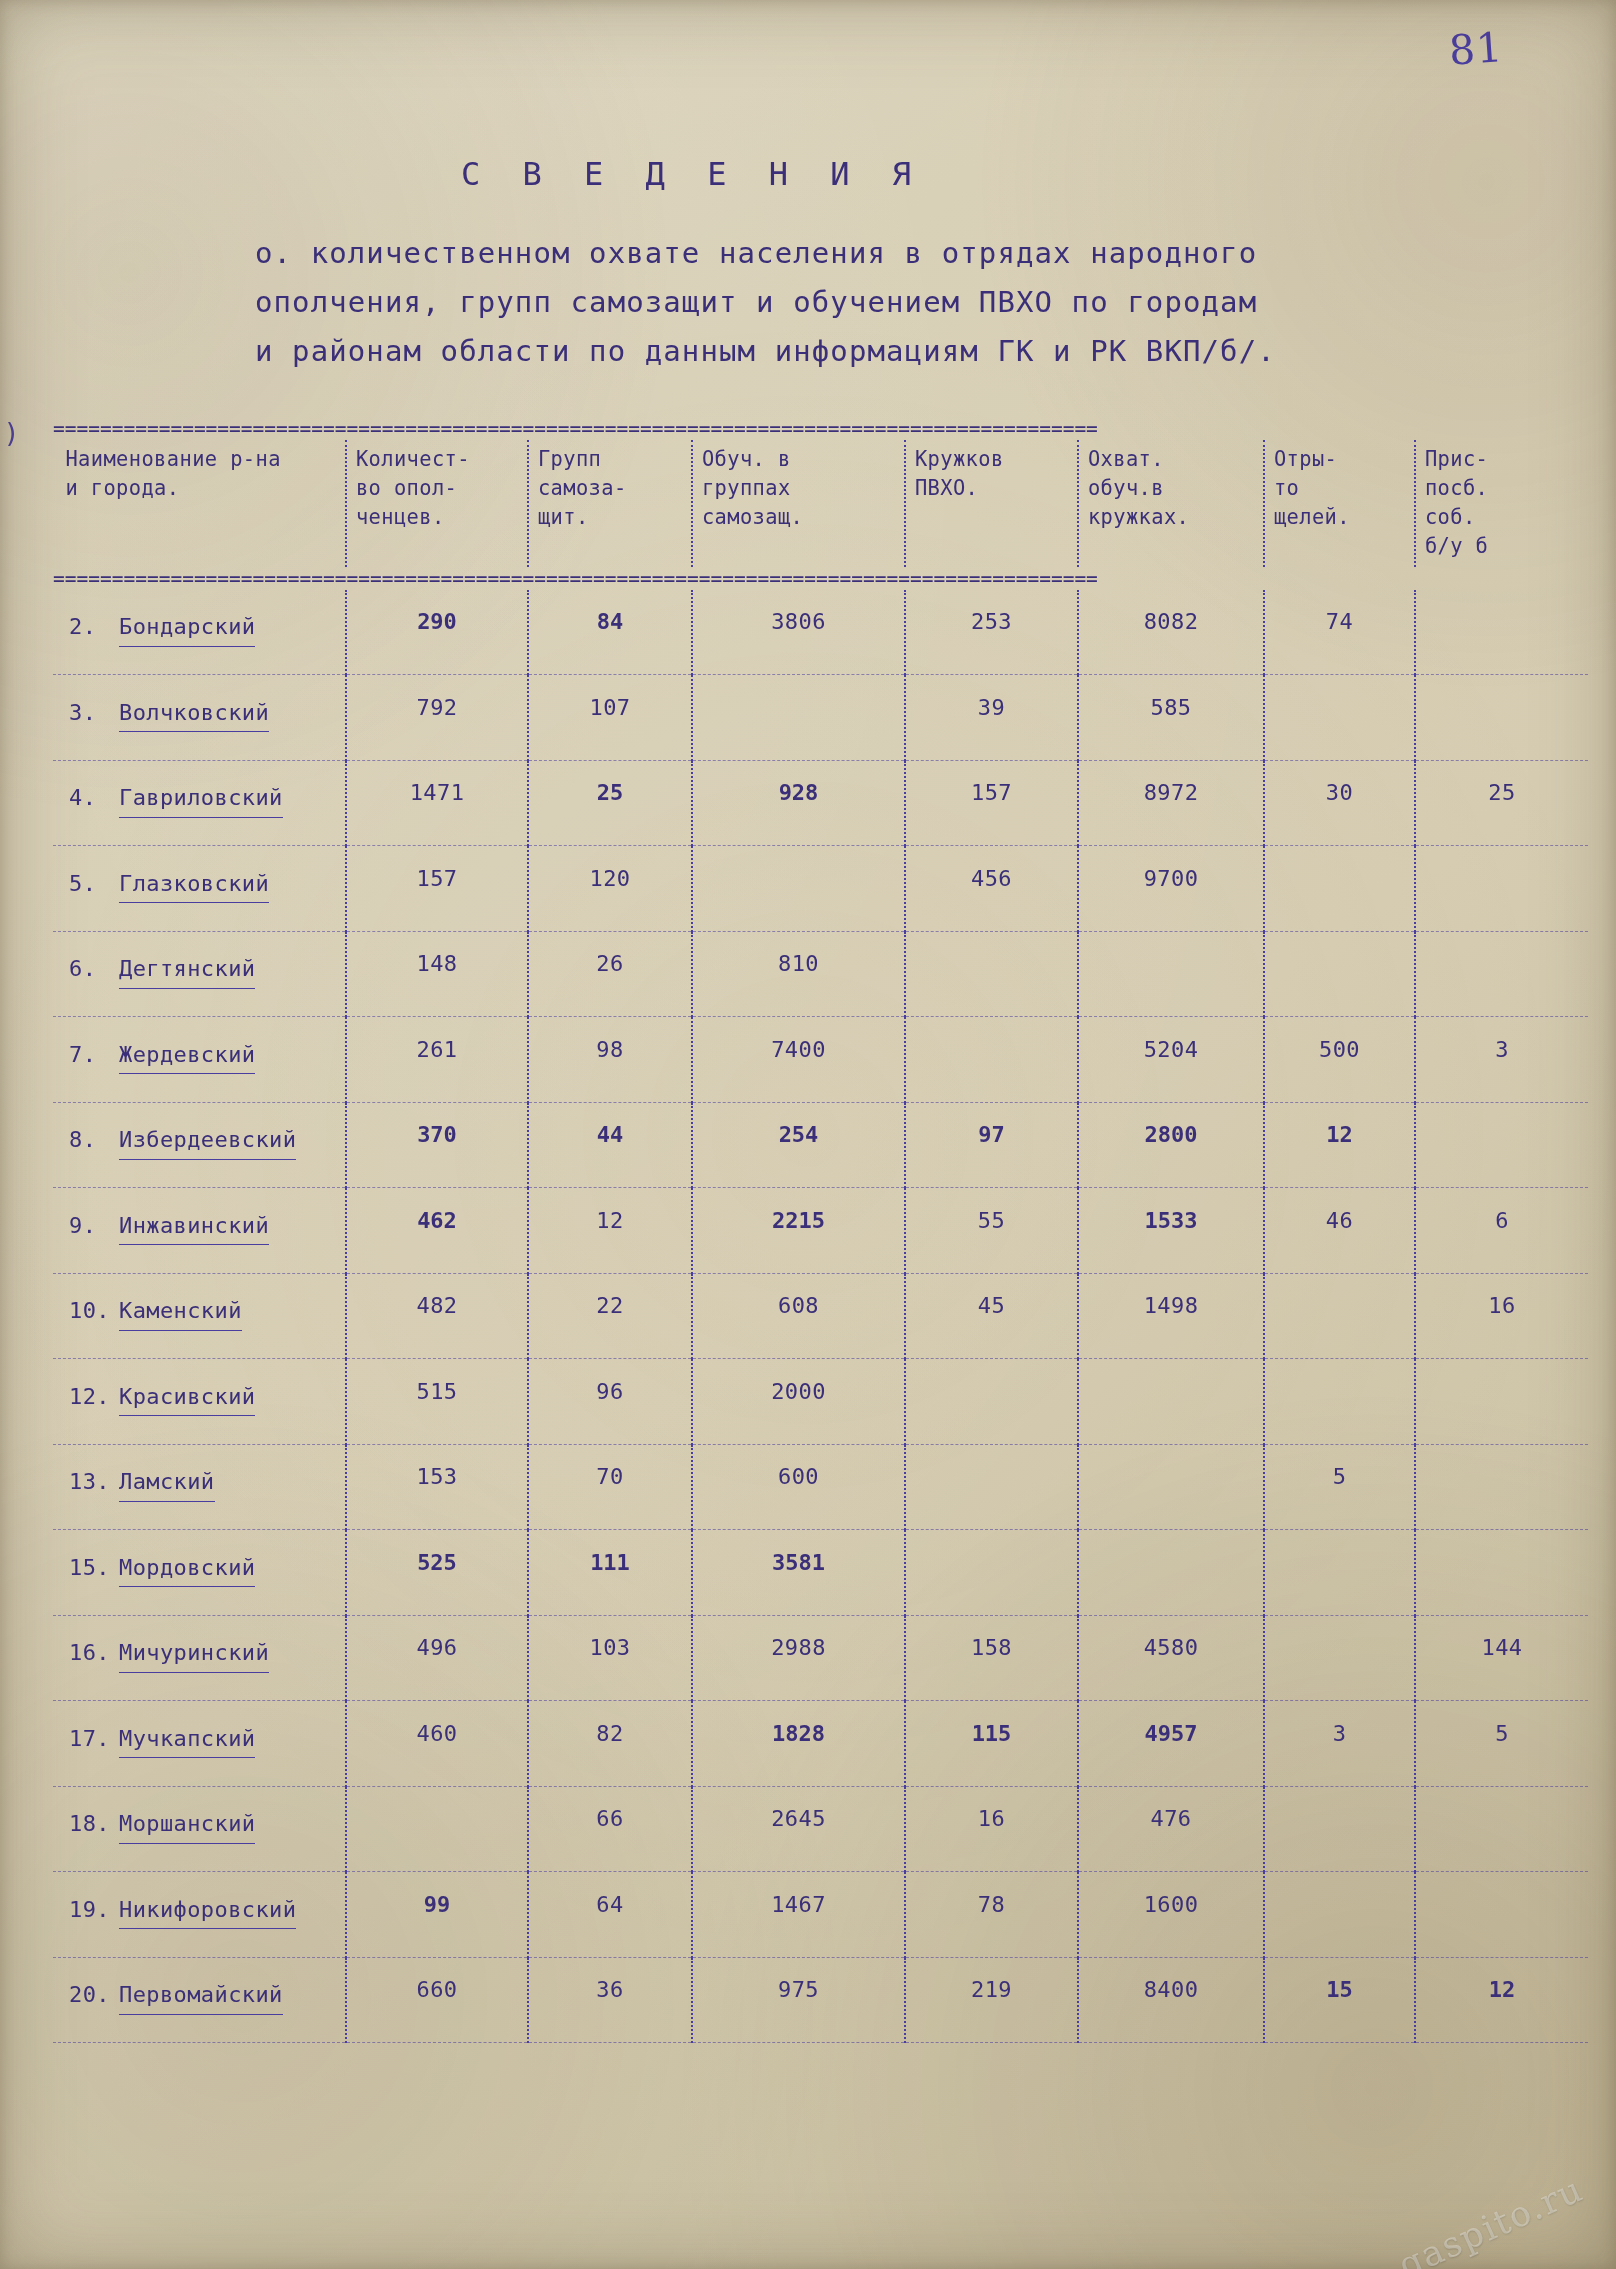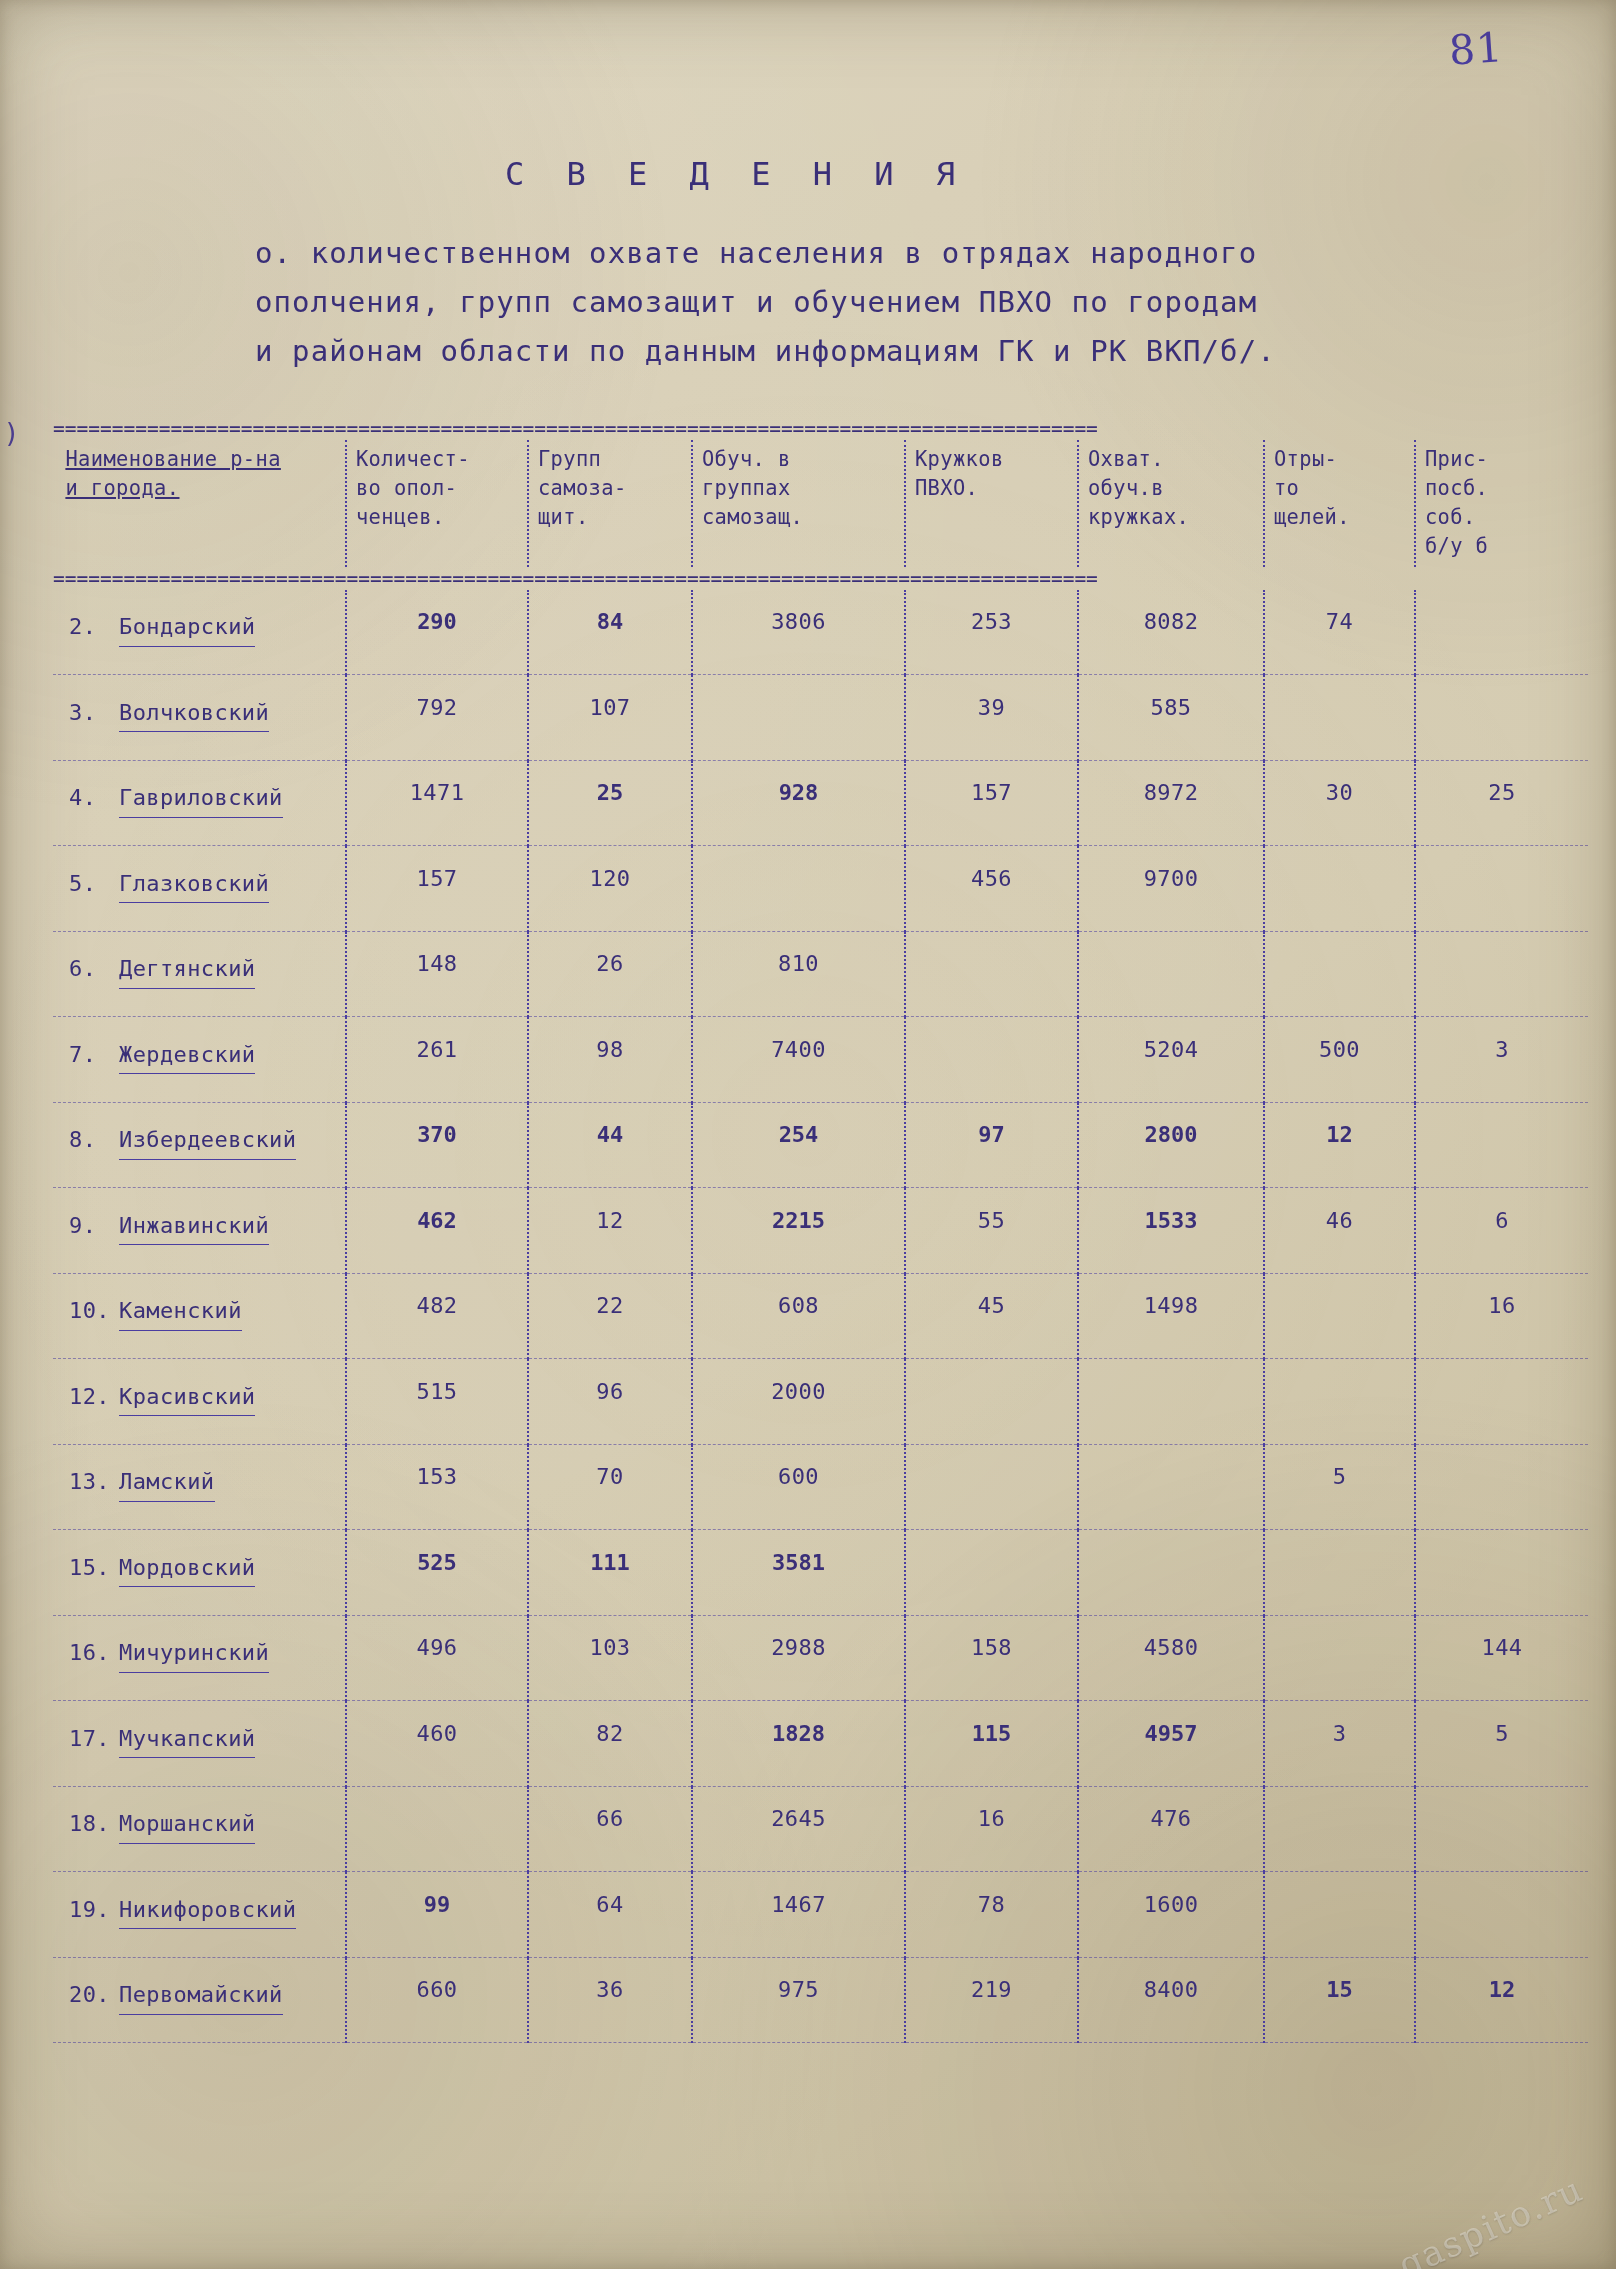--- a/index.html
+++ b/index.html
@@ -59,21 +59,20 @@
   }
 
   .title {
     position: absolute;
     top: 155px;
     left: 461px;
     font-size: 32px;
     letter-spacing: 11.5px;
     color: #3a2f78;
     font-family: "DejaVu Sans Mono", monospace;
-    margin-left: 44px;
   }
 
   .subtitle {
     position: absolute;
     top: 229px;
     left: 255px;
     width: 1170px;
     font-size: 29px;
     line-height: 49px;
     color: #3a2f78;
@@ -113,21 +112,21 @@
     font-weight: normal;
     font-size: 20.4px;
     line-height: 29px;
     text-align: left;
     padding-top: 5.3px;
     padding-bottom: 5.3px;
     padding-left: 8.9px;
     border-left: 2.7px dotted #4a3da0;
     letter-spacing: 0.4px;
   }
-  thead th.first { border-left: none; padding-left: 12.4px; text-decoration: underline; }
+  thead th.first { border-left: none; padding-left: 12.4px; }
 
   tbody td {
     font-size: 22px;
     height: 65px;
     border-left: 2.7px dotted #4a3da0;
     border-bottom: 1.8px dashed rgba(74,61,160,0.55);
     text-align: center;
     letter-spacing: 0.4px;
     position: relative;
   }

